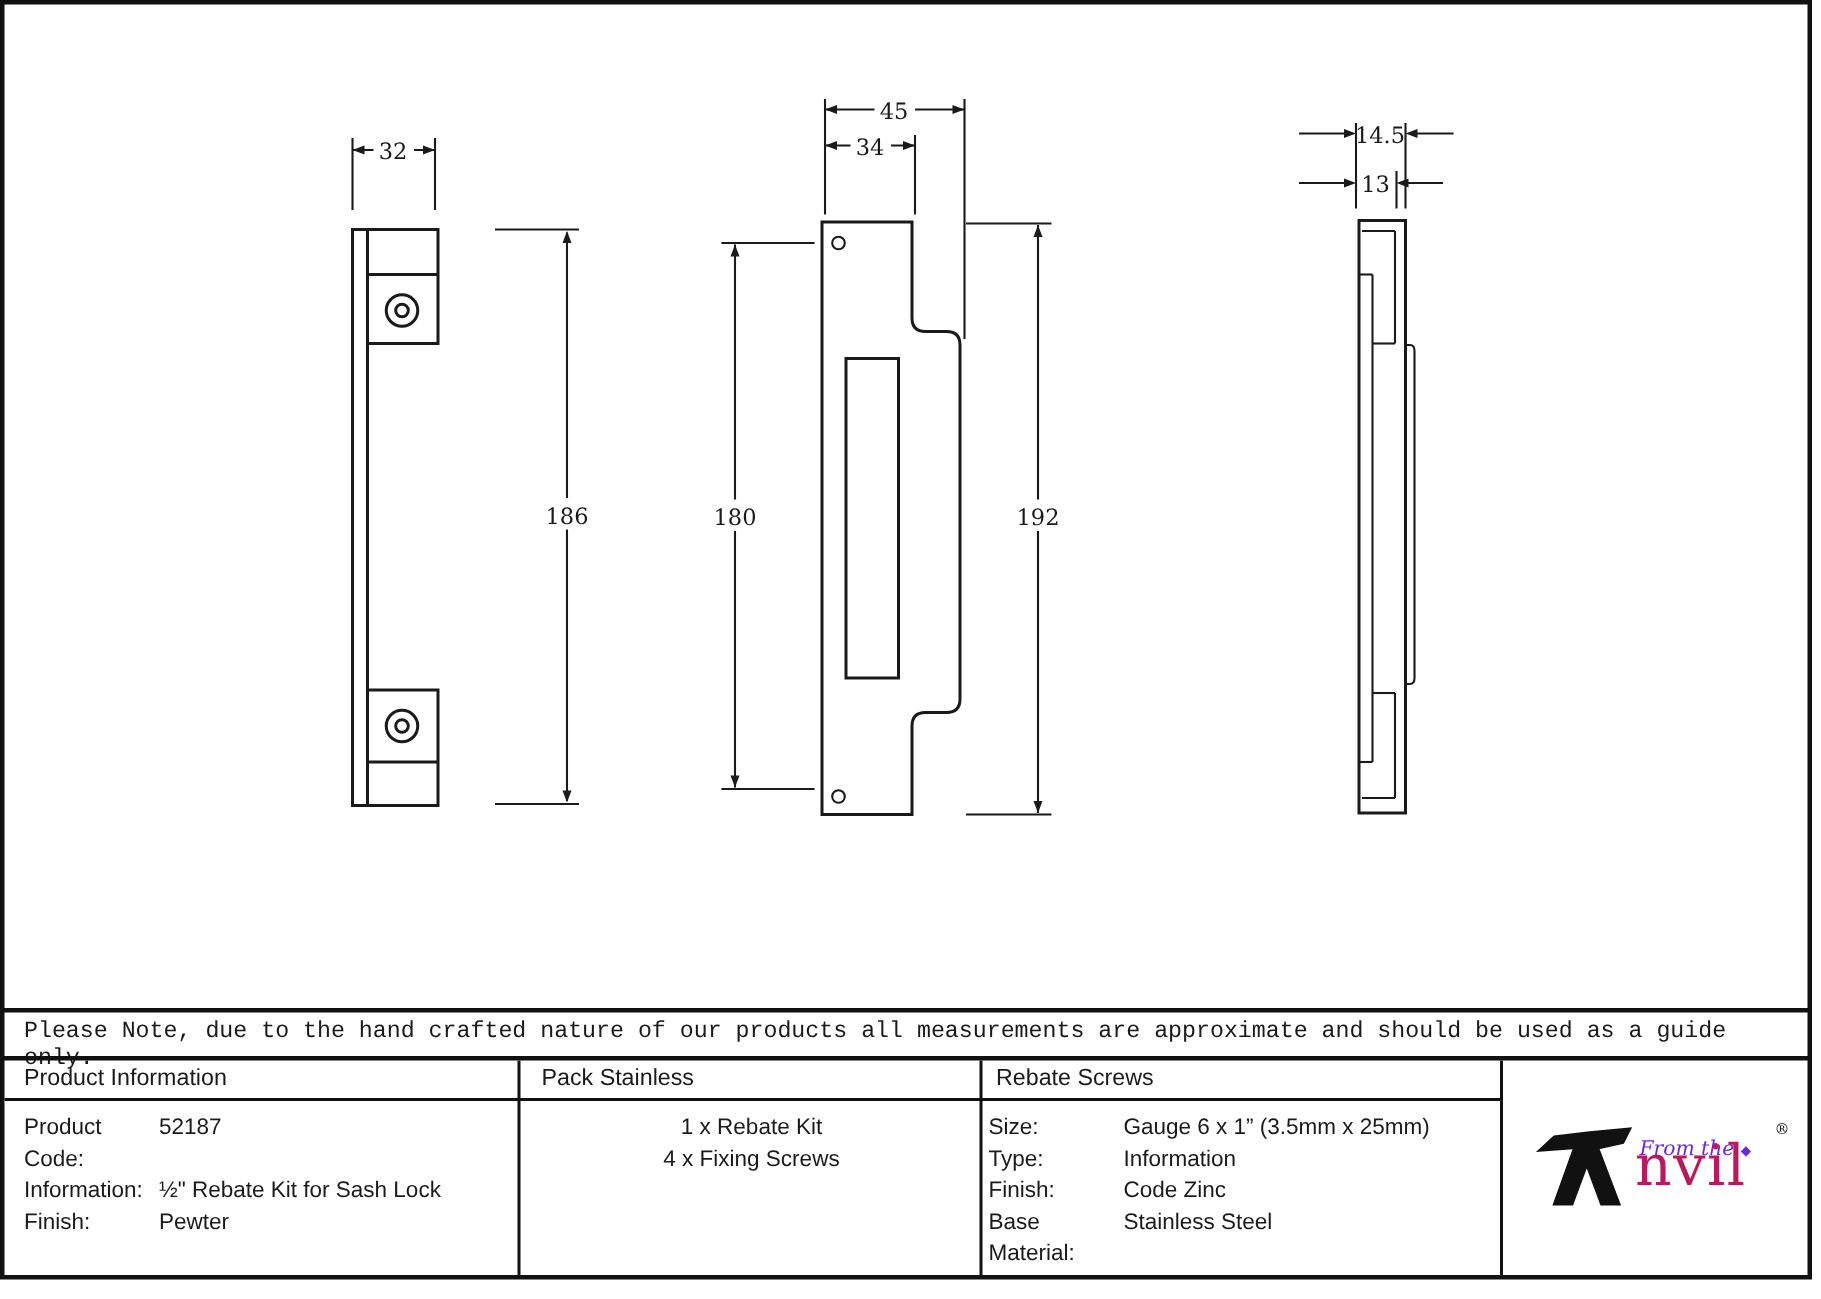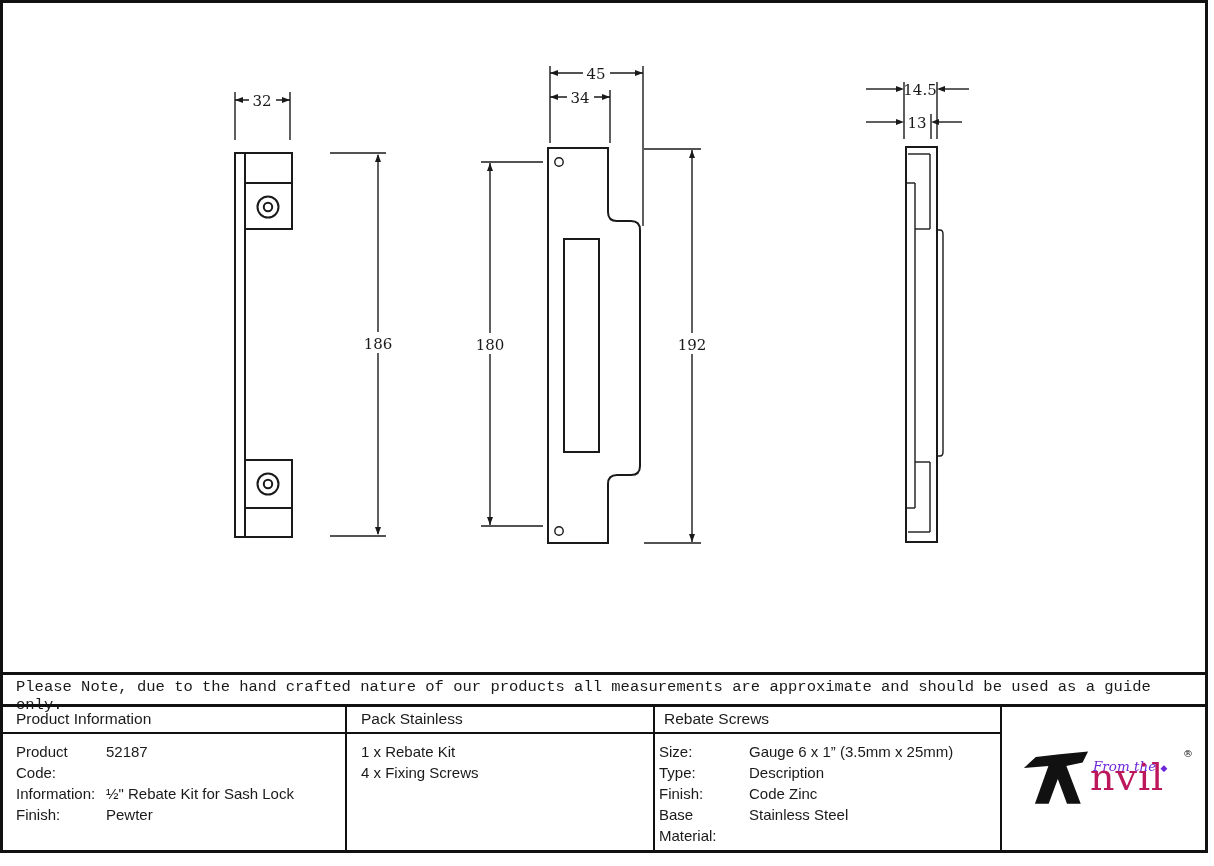--- a/index.html
+++ b/index.html
@@ -168,33 +168,33 @@
     <div class="lv">
       <span class="lab">Information:</span>
       <span>½" Rebate Kit for Sash Lock</span>
     </div>
     <div class="lv">
       <span class="lab">Finish:</span>
       <span>Pewter</span>
     </div>
   </div>
 
-  <div class="cellblock" style="left:361px;top:741px;width:280px;">
+  <div class="cellblock" style="left:361px;top:741px;width:280px;text-align:center;">
     <div>1 x Rebate Kit</div>
     <div>4 x Fixing Screws</div>
   </div>
 
   <div class="cellblock" style="left:659px;top:741px;width:335px;">
     <div class="lv">
       <span class="lab">Size:</span>
       <span>Gauge 6 x 1” (3.5mm x 25mm)</span>
     </div>
     <div class="lv">
       <span class="lab">Type:</span>
-      <span>Description</span>
+      <span>Information</span>
     </div>
     <div class="lv">
       <span class="lab">Finish:</span>
       <span>Code Zinc</span>
     </div>
     <div class="lv">
       <span class="lab">Base Material:</span>
       <span>Stainless Steel</span>
     </div>
   </div>

